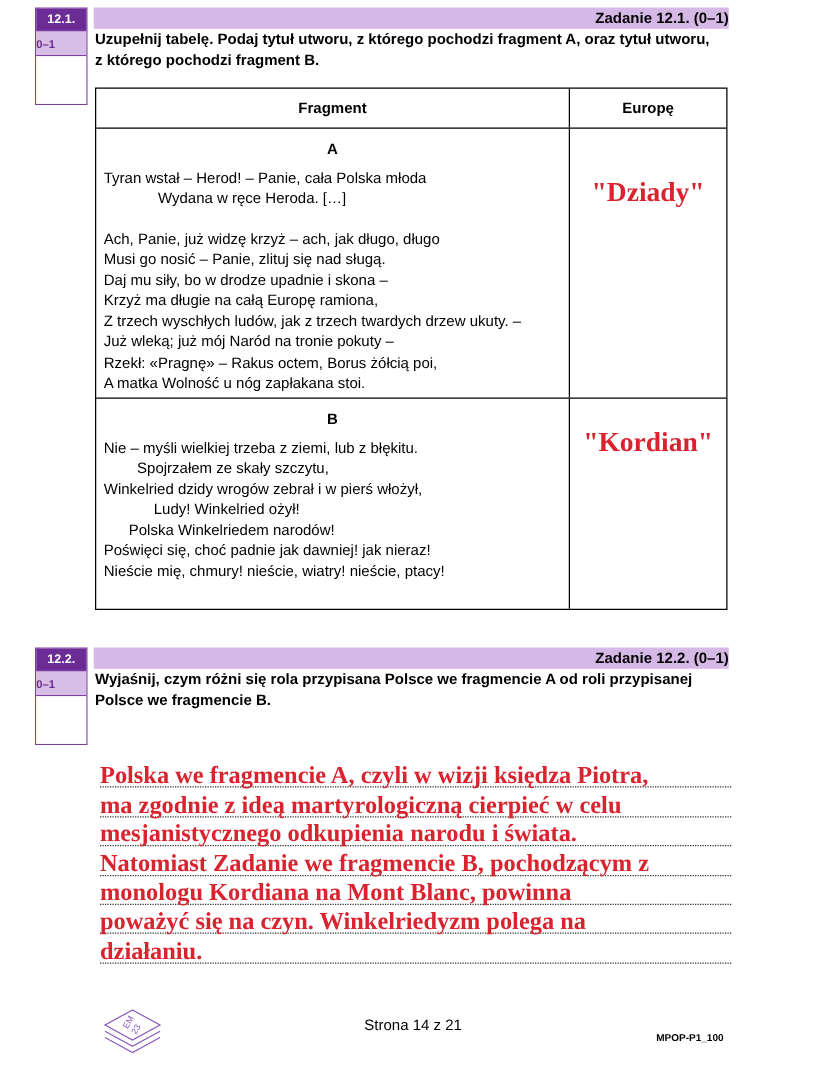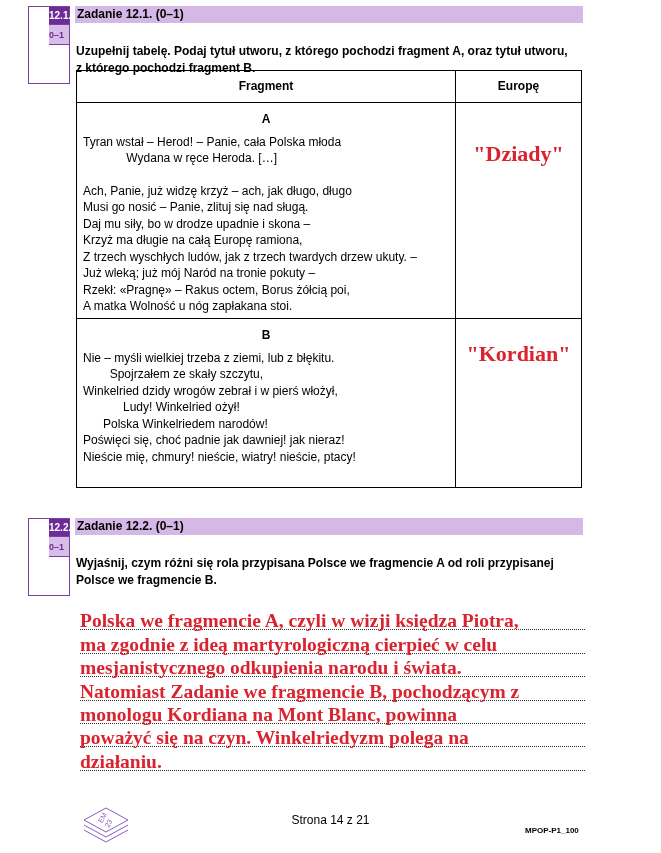--- a/index.html
+++ b/index.html
@@ -1,25 +1,25 @@
 <!DOCTYPE html>
 <html><head>
 <meta charset="utf-8">
 <style>
   * { box-sizing: border-box; margin: 0; padding: 0; }
   html, body { width: 661px; height: 853px; background: #ffffff; overflow: hidden; }
   body { position: relative; font-family: "Liberation Sans", sans-serif; color: #000; }
 
-  .score-box { position: absolute; width: 42px; border: 1px solid #7b3fa0; background: #fff; padding-left: 20px; }
+  .score-box { position: absolute; width: 42px; border: 1px solid #7b3fa0; background: #fff; }
   .score-box .num { height: 17px; background: #6b2d95; color: #fff; font-size: 10px; font-weight: bold; text-align: center; line-height: 17px; }
   .score-box .pts { height: 21px; background: #d8bde8; color: #6b2d95; font-size: 9px; font-weight: bold; text-align: left; line-height: 21px; border-top: 1px solid #7b3fa0; border-bottom: 1px solid #7b3fa0; }
   .score-box .blank { height: 38px; background: #fff; }
 
-  .task-header { position: absolute; left: 75px; width: 508px; height: 17px; background: #d6b8e6; font-size: 12px; font-weight: bold; line-height: 17px; padding-left: 2px; }
-  .task-instr { position: absolute; left: 76px; width: 510px; font-size: 12px; font-weight: bold; line-height: 17px; margin-top: 20px; }
+  .task-header { position: absolute; left: 75px; width: 508px; height: 17px; background: #d6b8e6; font-size: 12px; font-weight: bold; line-height: 17px; padding-left: 2px; text-align: right; }
+  .task-instr { position: absolute; left: 76px; width: 510px; font-size: 12px; font-weight: bold; line-height: 17px; }
 
   .frag-table { position: absolute; left: 76px; top: 70px; width: 506px; border: 1.5px solid #000; }
   .frag-table .row { display: flex; border-top: 1.5px solid #000; }
   .frag-table .row:first-child { border-top: none; }
   .frag-table .col-frag { width: 379px; border-right: 1.5px solid #000; }
   .frag-table .col-title { flex: 1; }
   .hdr .col-frag, .hdr .col-title { height: 31px; font-size: 12px; font-weight: bold; text-align: center; line-height: 31px; }
   .frag-cell { padding: 8px 6px 6px 6px; font-size: 12px; line-height: 16.5px; }
   .frag-cell .letter { text-align: center; font-weight: bold; margin-bottom: 6px; }
   .frag-cell .line { white-space: pre; }

